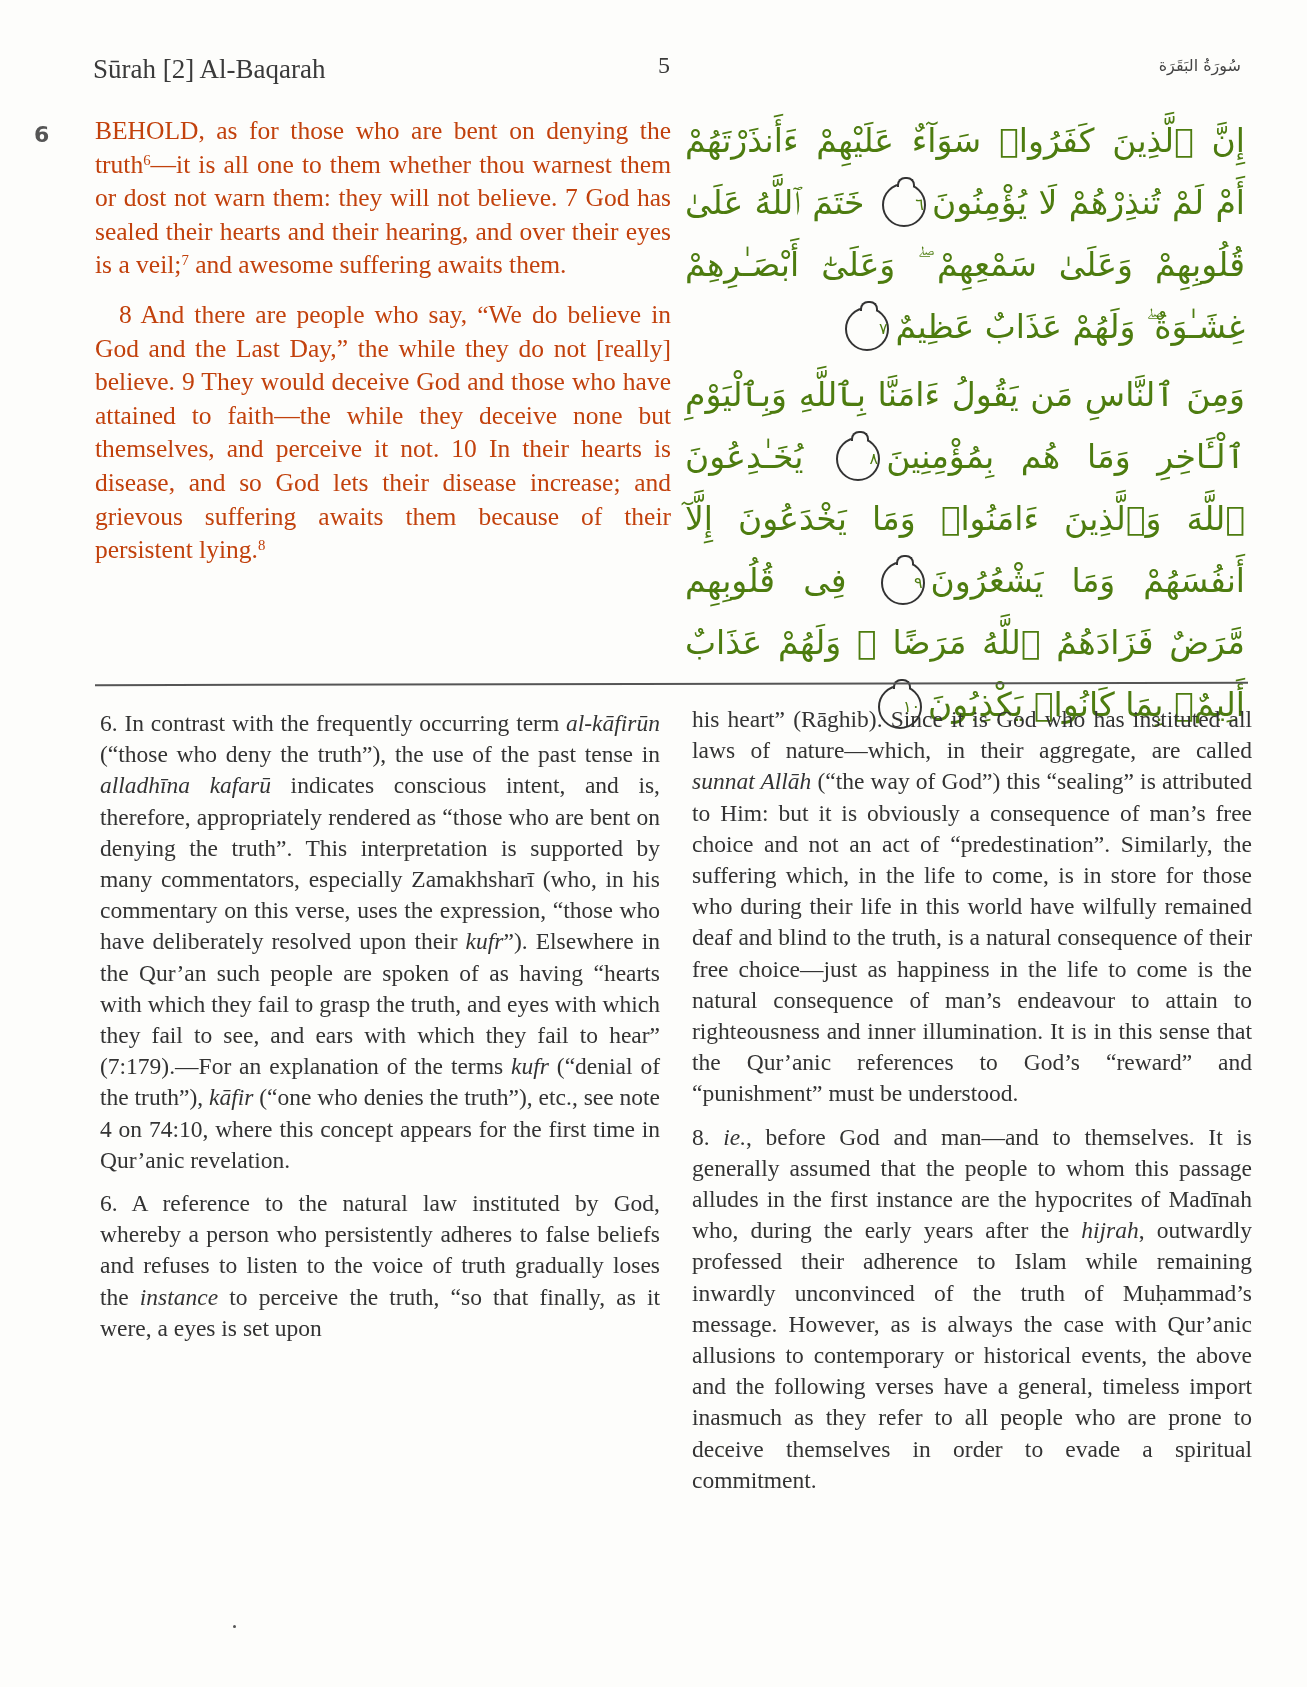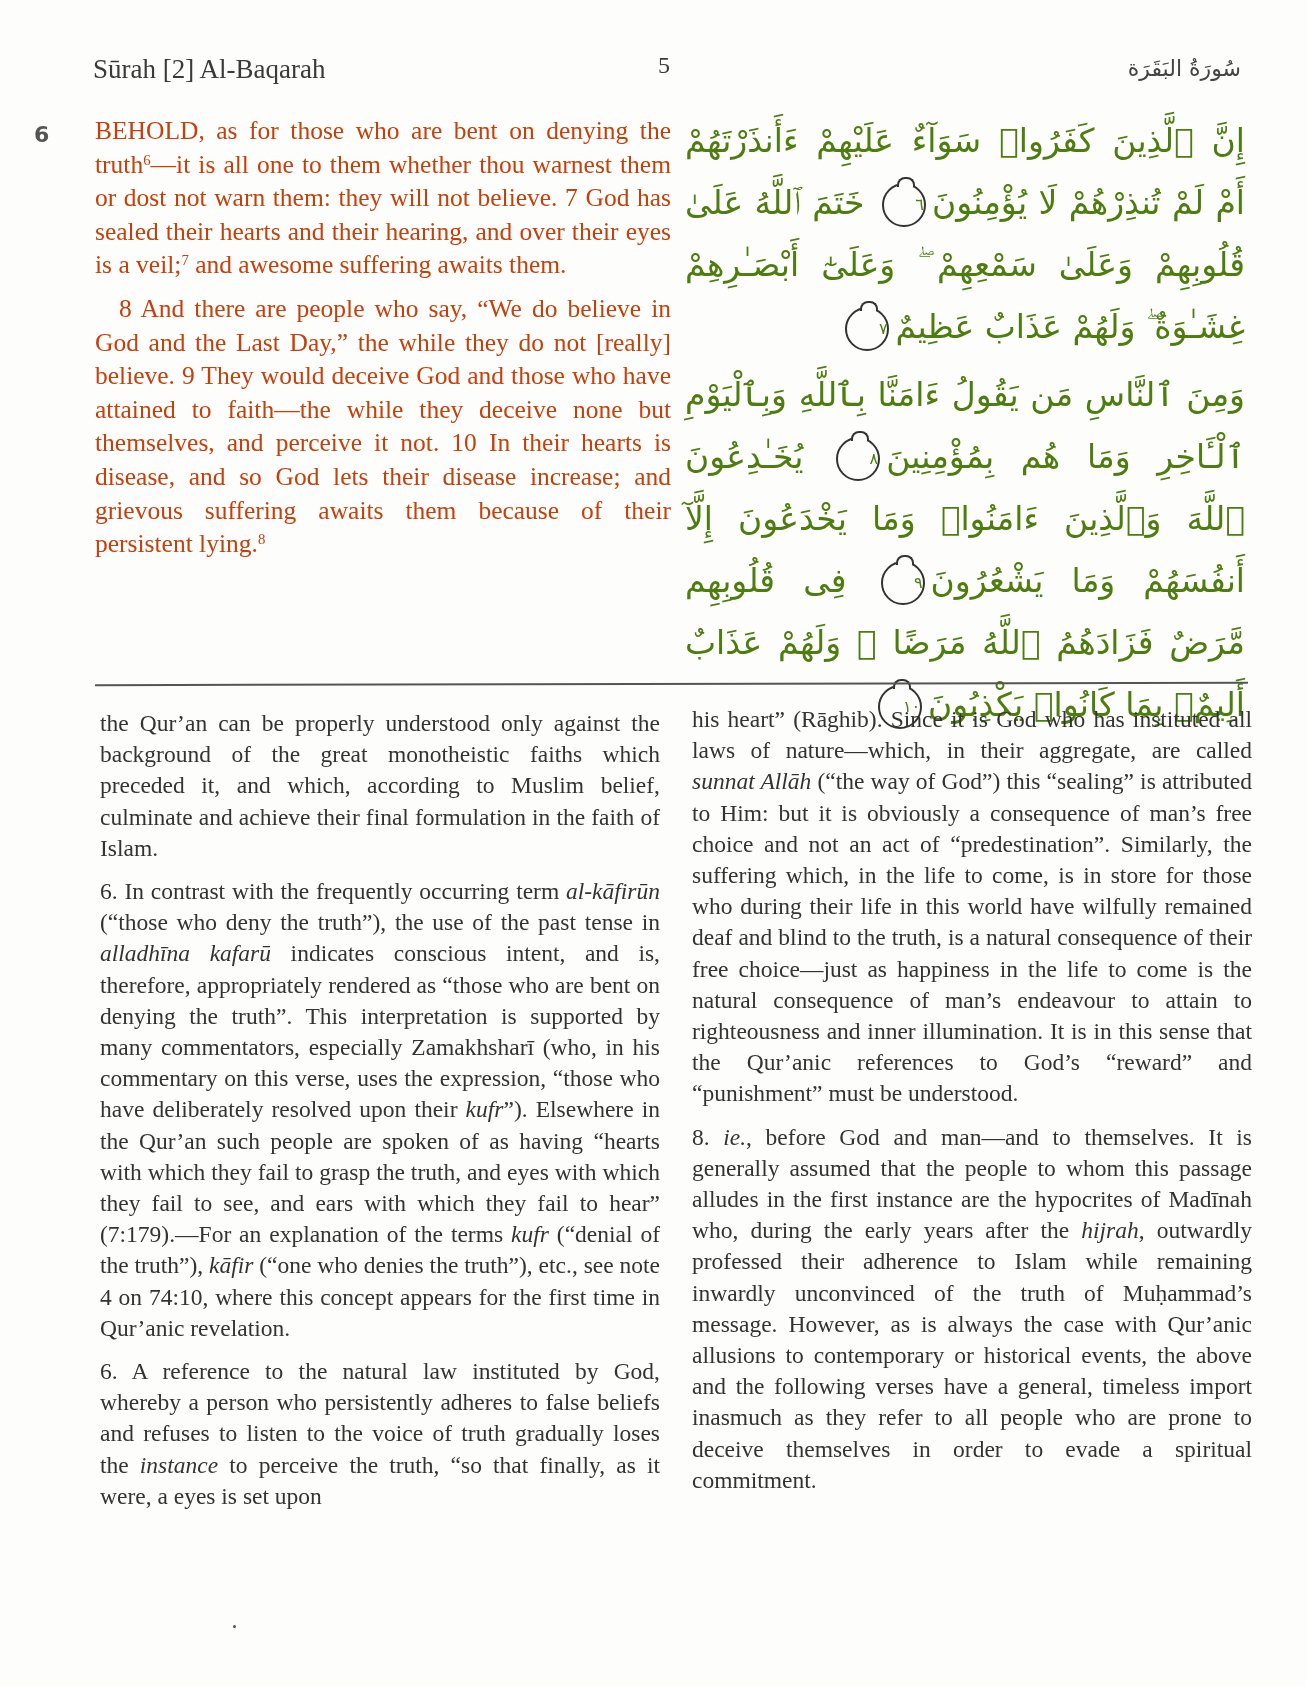--- a/index.html
+++ b/index.html
@@ -2,31 +2,31 @@
 <html><head>
 <meta charset="utf-8">
 <style>
   html, body { margin: 0; padding: 0; }
   body {
     width: 1307px; height: 1687px; background: #fdfdfb; position: relative; overflow: hidden;
     color: #2e2e2e; font-family: "DejaVu Serif", serif;
   }
   .header-left { position: absolute; left: 93px; top: 54px; font-size: 27px; color: #3a3a3a; font-family: "Liberation Serif", serif; }
   .header-center { position: absolute; left: 658px; top: 52px; font-size: 24px; color: #3a3a3a; font-family: "Liberation Serif", serif; }
-  .header-right { position: absolute; right: 66px; top: 56px; font-size: 22px; color: #444; direction: rtl; font-family: "DejaVu Sans", sans-serif; }
+  .header-right { position: absolute; right: 66px; top: 56px; font-size: 16px; color: #444; direction: rtl; font-family: "DejaVu Sans", sans-serif; }
 
   .verse-num-margin { position: absolute; left: 34px; top: 122px; font-size: 22px; font-weight: bold; color: #555; font-family: "DejaVu Sans", sans-serif; }
 
   .translation {
     position: absolute; left: 95px; top: 114px; width: 576px;
     font-family: "Liberation Serif", serif; font-size: 25.5px; line-height: 33.6px;
     text-align: justify; color: #c2410c;
   }
   .translation p { margin: 0; }
-  .translation p.indent { text-indent: 24px; margin-top: 10px; }
+  .translation p.indent { text-indent: 24px; margin-top: 16px; }
   sup { font-size: 0.58em; line-height: 0; vertical-align: 0.55em; }
 
   .arabic {
     position: absolute; left: 685px; top: 110px; width: 560px;
     direction: rtl; text-align: justify; text-align-last: right;
     font-family: "DejaVu Sans", sans-serif; font-size: 33px; line-height: 62px; color: #4d7c0f;
   }
   .arabic p { margin: 0 0 6px 0; }
   .ayah-marker {
     display: inline-block; width: 40px; height: 40px; border: 2.5px solid #333; border-radius: 50%;
@@ -68,21 +68,20 @@
   </div>
 
 <div class="arabic" id="arabic">
     <p><span>إِنَّ ٱلَّذِينَ كَفَرُوا۟ سَوَآءٌ عَلَيْهِمْ ءَأَنذَرْتَهُمْ أَمْ لَمْ تُنذِرْهُمْ لَا يُؤْمِنُونَ</span><span class="ayah-marker">٦</span> <span>خَتَمَ ٱللَّهُ عَلَىٰ قُلُوبِهِمْ وَعَلَىٰ سَمْعِهِمْ ۖ وَعَلَىٰٓ أَبْصَـٰرِهِمْ غِشَـٰوَةٌ ۖ وَلَهُمْ عَذَابٌ عَظِيمٌ</span><span class="ayah-marker">٧</span> </p>
     <p><span>وَمِنَ ٱلنَّاسِ مَن يَقُولُ ءَامَنَّا بِٱللَّهِ وَبِٱلْيَوْمِ ٱلْـَٔاخِرِ وَمَا هُم بِمُؤْمِنِينَ</span><span class="ayah-marker">٨</span> <span>يُخَـٰدِعُونَ ٱللَّهَ وَٱلَّذِينَ ءَامَنُوا۟ وَمَا يَخْدَعُونَ إِلَّآ أَنفُسَهُمْ وَمَا يَشْعُرُونَ</span><span class="ayah-marker">٩</span> <span>فِى قُلُوبِهِم مَّرَضٌ فَزَادَهُمُ ٱللَّهُ مَرَضًا ۖ وَلَهُمْ عَذَابٌ أَلِيمٌۢ بِمَا كَانُوا۟ يَكْذِبُونَ</span><span class="ayah-marker">١٠</span> </p>
   </div>
 
 <div class="divider"></div>
 
 <div class="notes-col left" id="notes-left">
-    <p><span>the Qur’an can be properly understood only against the background of the great monotheistic faiths which preceded it, and which, according to Muslim belief, culminate and achieve their final formulation in the faith of Islam.</span></p>
     <p><span>6. In contrast with the frequently occurring term </span><em>al-kāfirūn</em><span> (“those who deny the truth”), the use of the past tense in </span><em>alladhīna kafarū</em><span> indicates conscious intent, and is, therefore, appropriately rendered as “those who are bent on denying the truth”. This interpretation is supported by many commentators, especially Zamakhsharī (who, in his commentary on this verse, uses the expression, “those who have deliberately resolved upon their </span><em>kufr</em><span>”). Elsewhere in the Qur’an such people are spoken of as having “hearts with which they fail to grasp the truth, and eyes with which they fail to see, and ears with which they fail to hear” (7:179).—For an explanation of the terms </span><em>kufr</em><span> (“denial of the truth”), </span><em>kāfir</em><span> (“one who denies the truth”), etc., see note 4 on 74:10, where this concept appears for the first time in Qur’anic revelation.</span></p>
     <p><span>6. A reference to the natural law instituted by God, whereby a person who persistently adheres to false beliefs and refuses to listen to the voice of truth gradually loses the </span><em>instance</em><span> to perceive the truth, “so that finally, as it were, a eyes is set upon</span></p>
   </div>
 <div class="notes-col right" id="notes-right">
     <p><span>his heart” (Rāghib). Since it is God who has instituted all laws of nature—which, in their aggregate, are called </span><em>sunnat Allāh</em><span> (“the way of God”) this “sealing” is attributed to Him: but it is obviously a consequence of man’s free choice and not an act of “predestination”. Similarly, the suffering which, in the life to come, is in store for those who during their life in this world have wilfully remained deaf and blind to the truth, is a natural consequence of their free choice—just as happiness in the life to come is the natural consequence of man’s endeavour to attain to righteousness and inner illumination. It is in this sense that the Qur’anic references to God’s “reward” and “punishment” must be understood.</span></p>
     <p><span>8. </span><em>ie.</em><span>, before God and man—and to themselves. It is generally assumed that the people to whom this passage alludes in the first instance are the hypocrites of Madīnah who, during the early years after the </span><em>hijrah</em><span>, outwardly professed their adherence to Islam while remaining inwardly unconvinced of the truth of Muḥammad’s message. However, as is always the case with Qur’anic allusions to contemporary or historical events, the above and the following verses have a general, timeless import inasmuch as they refer to all people who are prone to deceive themselves in order to evade a spiritual commitment.</span></p>
   </div>
 
 <div class="speck" style="left:233px; top:1625px;"></div>
 

